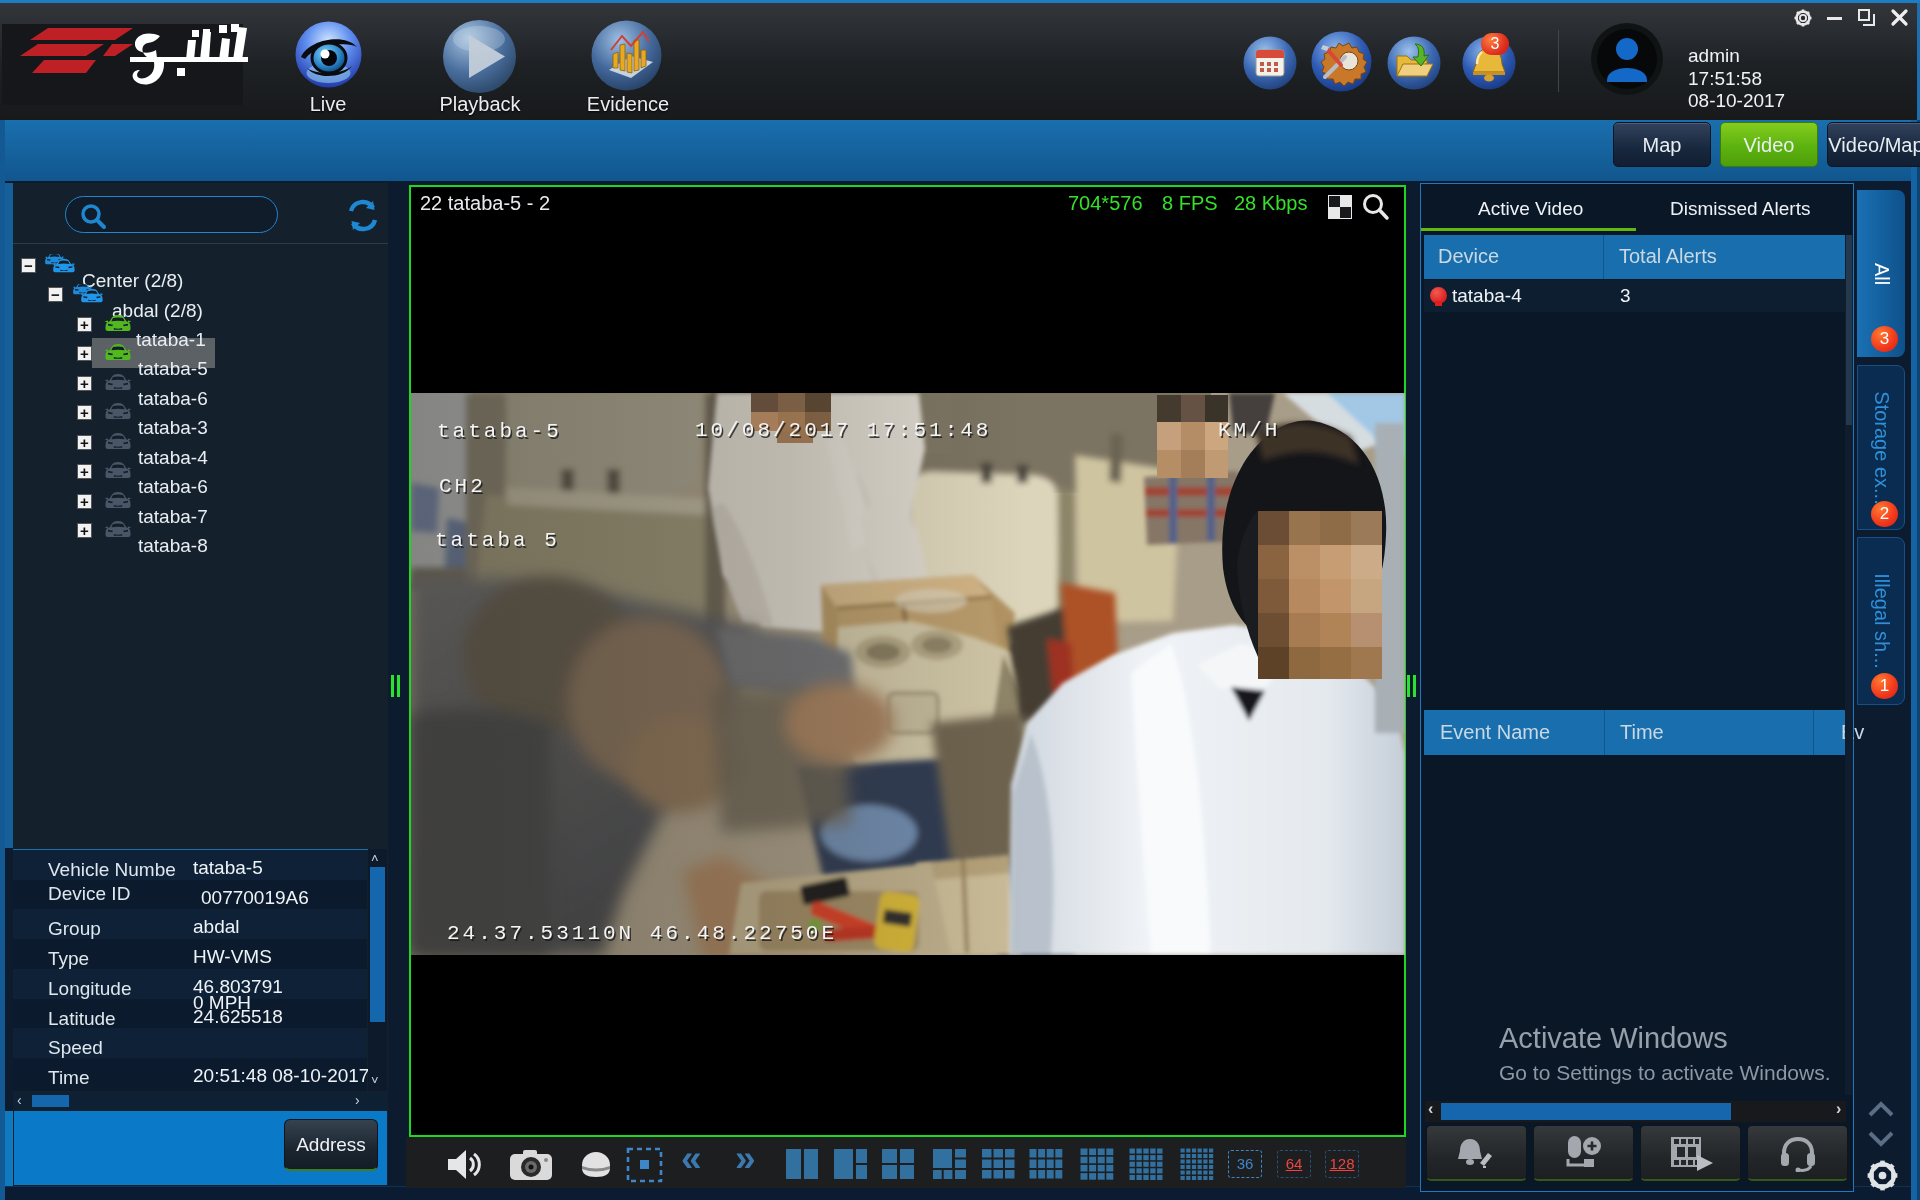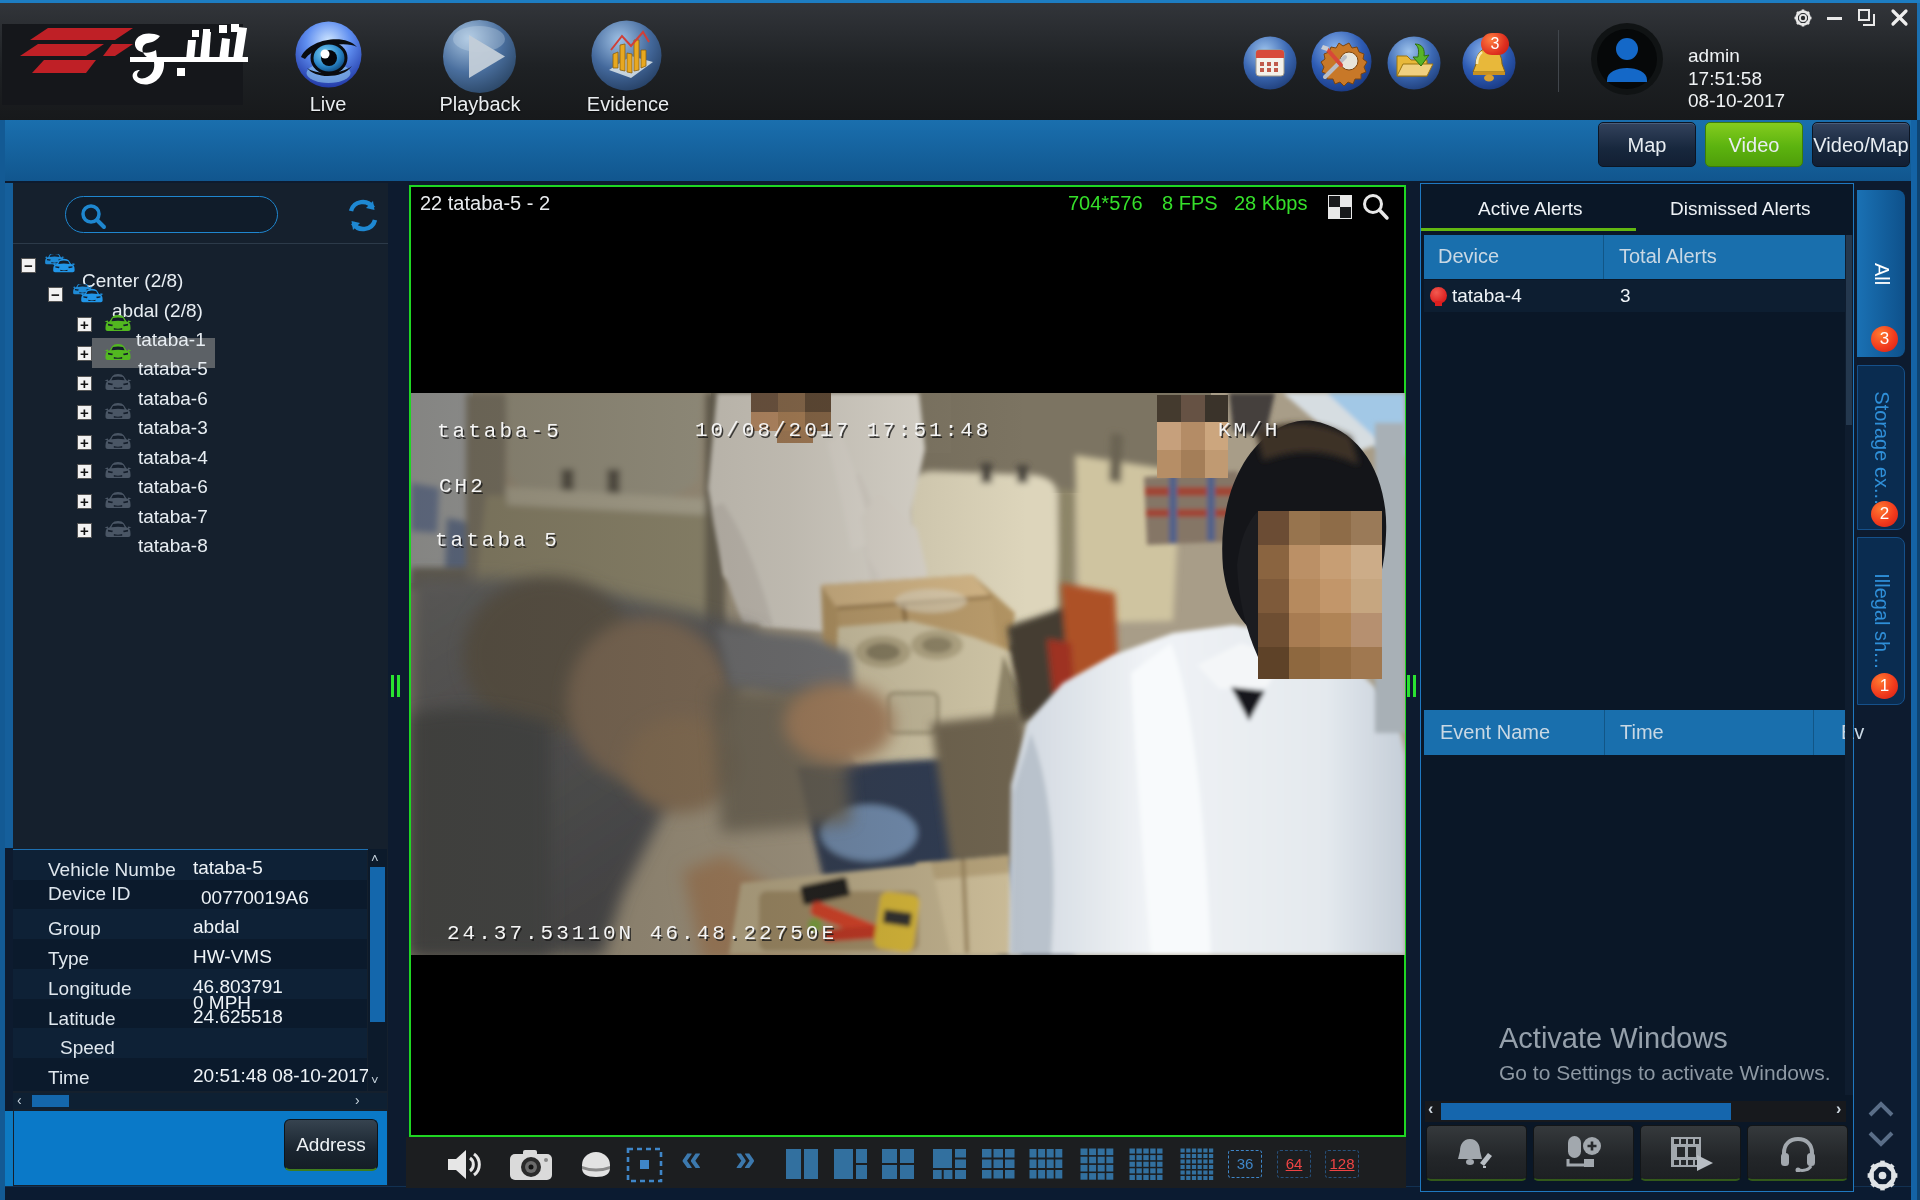--- a/index.html
+++ b/index.html
@@ -4,21 +4,21 @@
 <style>
 *{margin:0;padding:0;box-sizing:border-box;}
 html,body{width:1920px;height:1200px;overflow:hidden;background:#0d1b2f;font-family:"Liberation Sans",sans-serif;}
 .abs{position:absolute;}
 #topline{left:0;top:0;width:1920px;height:3px;background:#1d7dc2;}
 #header{left:0;top:3px;width:1920px;height:117px;background:linear-gradient(#32353a,#1e2124 55%,#17191b);}
 .navlbl{color:#e9edf0;font-size:20px;text-align:center;position:absolute;width:120px;text-shadow:0 1px 2px #000;}
 #hsep{left:1558px;top:30px;width:1px;height:62px;background:#41464c;}
 #admintxt{left:1688px;top:29px;color:#f0f3f5;font-size:19px;line-height:22.5px;margin-top:16px;}
 #bluebar{left:0;top:120px;width:1920px;height:61px;background:linear-gradient(#1a6fae,#11568e);}
-.tbtn{position:absolute;top:122px;height:45px;width:98px;border-radius:5px;color:#e8edf2;font-size:20px;text-align:center;line-height:44px;}
+.tbtn{position:absolute;top:122px;height:45px;width:98px;border-radius:5px;color:#e8edf2;font-size:20px;text-align:center;line-height:44px;margin-left:15px;}
 .tbtn.dark{background:linear-gradient(#33425c,#17273d 60%,#121f33);border:1px solid #0c1523;box-shadow:inset 0 1px 0 #4a5d7a;}
 .tbtn.green{background:linear-gradient(#84cc1e,#5cb30f 55%,#4f9e0a);border:1px solid #3c7d08;}
 
 #leftpanel{left:13px;top:183px;width:375px;height:1003px;background:#15202d;}
 #searchpill{left:52px;top:13px;width:213px;height:37px;border:1.5px solid #1f86cf;border-radius:19px;background:#101c2a;}
 #treesep{left:0px;top:60px;width:375px;height:1px;background:#2c3a49;}
 .cb{position:absolute;width:15px;height:15px;background:#f2f2f2;border:1px solid #555;color:#111;font-size:15px;line-height:13px;text-align:center;font-weight:bold;}
 .trow{position:absolute;color:#e8eef3;font-size:19px;margin-top:17px;}
 #hl{left:79px;top:155px;width:123px;height:30px;background:#5c6166;}
 
@@ -345,21 +345,21 @@
   <div class="itl" style="top:700px;">Device ID</div>
     <div class="itv" style="top:704px;margin-left:8px;">00770019A6</div>
   <div class="itl" style="top:735px;">Group</div>
     <div class="itv" style="top:733px;">abdal</div>
   <div class="itl" style="top:765px;">Type</div>
     <div class="itv" style="top:763px;">HW-VMS</div>
   <div class="itl" style="top:795px;">Longitude</div>
     <div class="itv" style="top:793px;">46.803791</div>
   <div class="itl" style="top:825px;">Latitude</div>
     <div class="itv" style="top:823px;">24.625518</div>
-  <div class="itl" style="top:854px;margin-left:12px;">Speed</div>
+  <div class="itl" style="top:854px;">Speed</div>
     <div class="itv" style="top:809px;">0 MPH</div>
   <div class="itl" style="top:884px;">Time</div>
     <div class="itv" style="top:882px;">20:51:48 08-10-2017</div>
 
   <div class="abs" style="left:355px;top:666px;width:19px;height:242px;background:#0c1a2b;"></div>
   <div class="abs" style="left:357px;top:684px;width:15px;height:155px;background:#1467ac;"></div>
   <div class="abs" style="left:358px;top:668px;color:#c8d4de;font-size:13px;">˄</div>
   <div class="abs" style="left:358px;top:890px;color:#c8d4de;font-size:13px;">˅</div>
 
   <div class="abs" style="left:0px;top:910px;width:374px;height:16px;background:#0e2033;"></div>
@@ -791,21 +791,21 @@
 <div class="ghandle" style="left:391px;top:675px;">
     <div style="left:0"></div>
     <div style="left:6px"></div>
   </div>
 <div class="ghandle" style="left:1407px;top:675px;">
     <div style="left:0"></div>
     <div style="left:6px"></div>
   </div>
 
 <div class="abs" id="rightpanel">
-  <div class="rtab" style="left:57px;">Active Alerts</div>
+  <div class="rtab" style="left:57px;">Active Video</div>
   <div class="rtab" style="left:249px;">Dismissed Alerts</div>
   <div id="greenline"></div>
   <div class="thead" style="left:3px;top:51px;width:422px;height:44px;">
     <span style="position:absolute;left:14px;top:10px;">Device</span>
     <span style="position:absolute;left:195px;top:10px;">Total Alerts</span>
     <div class="thcell" style="left:179px;"></div>
   </div>
   <div id="alertrow">
     <div style="position:absolute;left:6px;top:7px;width:17px;height:17px;border-radius:50%;background:radial-gradient(circle at 38% 32%,#f25a50,#dc1f1f 70%,#b01212);"></div>
     <div style="position:absolute;left:11px;top:21px;width:7px;height:5px;background:#dc1f1f;"></div>

